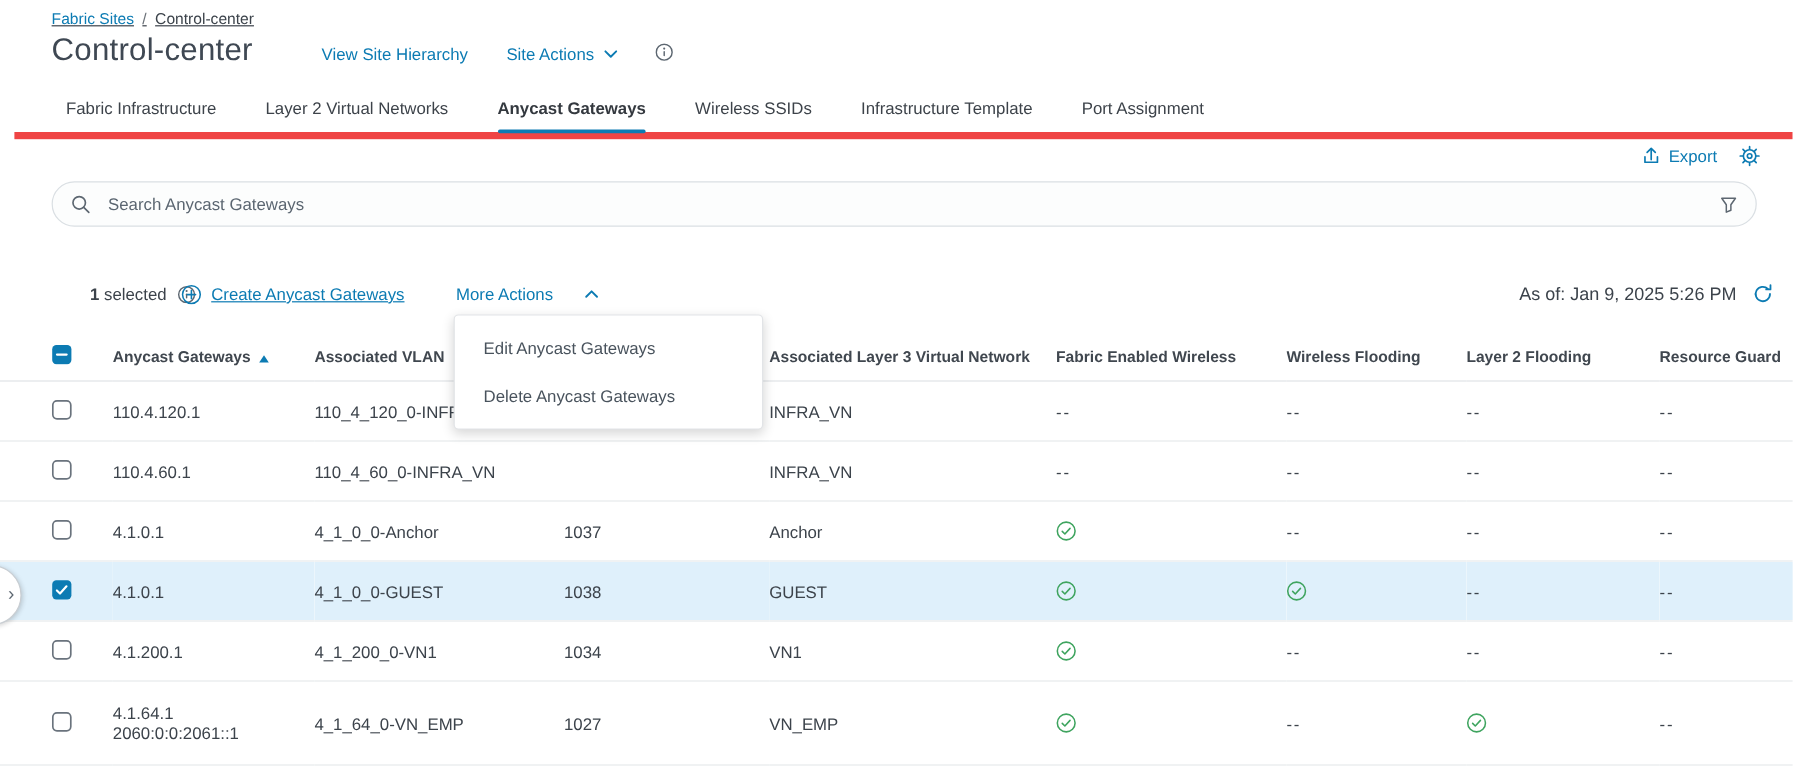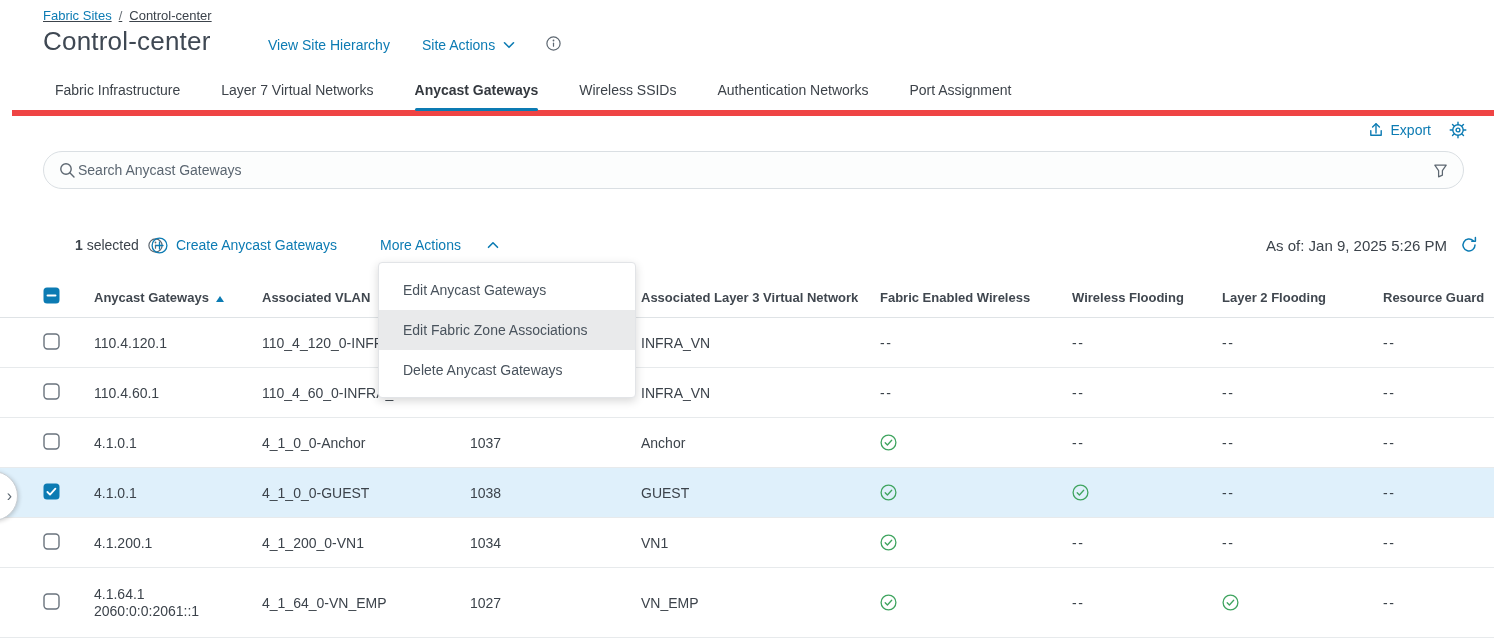--- a/index.html
+++ b/index.html
@@ -27,29 +27,29 @@
   .tab.active{font-weight:700;color:#34393f;}
   .tab.active::after{content:"";position:absolute;left:0;right:0;bottom:-1px;height:3px;background:var(--accent);border-radius:1.5px;}
 
   
   .export-wrap{position:absolute;top:121px;right:27px;display:flex;align-items:center;gap:18px;}
   .export-btn{display:flex;align-items:center;gap:7px;cursor:pointer;}
 
   
   .search-row{position:absolute;top:151px;left:43px;right:30px;height:38px;box-sizing:border-box;
     border:1px solid #dadfe3;border-radius:20px;background:#fcfdfd;display:flex;align-items:center;padding:0 15px;}
-  .search-input{flex:1;border:none;outline:none;background:transparent;margin-left:0;
+  .search-input{flex:1;border:none;outline:none;background:transparent;margin-left:12px;
     font-family:"Liberation Sans",sans-serif;font-size:14px;color:#3c434b;}
   .search-input::placeholder{color:#5b6671;}
   .funnel{cursor:pointer;}
 
   
   .sel-wrap{position:absolute;left:43px;top:234px;height:22px;display:flex;align-items:center;gap:9px;margin-left:32px;}
   .sel-count{font-weight:700;}
-  .create-wrap{position:absolute;left:151px;top:234px;height:22px;display:flex;align-items:center;gap:8px;cursor:pointer;}
+  .create-wrap{position:absolute;left:151px;top:234px;height:22px;display:flex;align-items:center;gap:8px;cursor:pointer;text-decoration:underline;}
   .more-wrap{position:absolute;left:380px;top:234px;height:22px;display:flex;align-items:center;gap:26px;cursor:pointer;}
   .asof-wrap{position:absolute;right:16px;top:234px;height:22px;display:flex;align-items:center;gap:13px;font-size:15px;color:#3c434b;}
   .refresh{cursor:pointer;}
 
   
   .menu{position:absolute;left:378px;top:262px;width:256px;background:#fff;border:1px solid #e2e4e7;border-radius:4px;
     box-shadow:0 3px 10px rgba(0,0,0,.16);padding:7px 0;z-index:20;}
   .menu-item{height:40px;display:flex;align-items:center;padding:0 24px;font-size:14px;color:#49535d;cursor:pointer;}
   .menu-item.highlight{background:var(--menu-highlight);}
 
@@ -98,24 +98,24 @@
     <svg width="15" height="15" viewBox="0 0 15 15">
         <circle cx="7.5" cy="7.5" r="6.6" fill="none" stroke="#5d6771" stroke-width="1.2"></circle>
         <circle cx="7.5" cy="4.5" r="0.9" fill="#5d6771"></circle>
         <rect x="6.9" y="6.6" width="1.2" height="4.2" rx="0.6" fill="#5d6771"></rect>
       </svg>
   </span>
 
   <div class="tabs-wrap">
     <div class="tabs" id="tabs">
         <div class="tab">Fabric Infrastructure</div>
-        <div class="tab">Layer 7 Virtual Networks</div>
+        <div class="tab">Layer 2 Virtual Networks</div>
         <div class="tab active">Anycast Gateways</div>
         <div class="tab">Wireless SSIDs</div>
-        <div class="tab">Authentication Networks</div>
+        <div class="tab">Infrastructure Template</div>
         <div class="tab">Port Assignment</div>
       </div>
   </div>
 
   <div class="export-wrap">
     <span class="link export-btn">
       <svg width="16" height="16" viewBox="0 0 16 16">
           <g fill="none" stroke="var(--accent)" stroke-width="1.4" stroke-linecap="round" stroke-linejoin="round">
             <path d="M8 11V2"></path>
             <path d="M4.6 5 8 1.7 11.4 5"></path>
@@ -175,21 +175,20 @@
     <svg class="refresh" width="18" height="18" viewBox="0 0 18 18">
         <g fill="none" stroke="var(--accent)" stroke-width="1.5" stroke-linecap="round" stroke-linejoin="round">
           <path d="M15 9a6 6 0 1 1-1.76-4.24"></path>
           <path d="M15.4 1.6v3.6h-3.6"></path>
         </g>
       </svg>
   </div>
 
   <div class="menu" id="menu">
       <div class="menu-item">Edit Anycast Gateways</div>
-      <div class="menu-item highlight">Edit Fabric Zone Associations</div>
       <div class="menu-item">Delete Anycast Gateways</div>
     </div>
 
   <table class="gw-table">
     <colgroup>
       <col style="width:94px">
         <col style="width:168px">
         <col style="width:208px">
         <col style="width:171px">
       <col style="width:239px">

